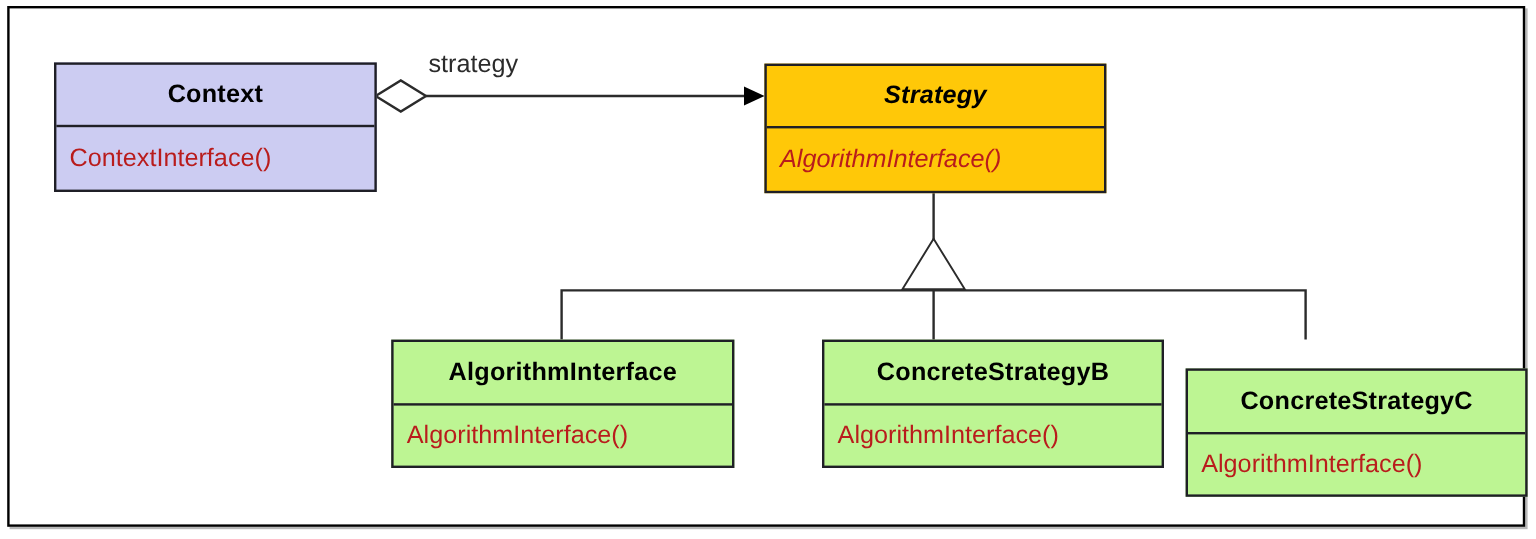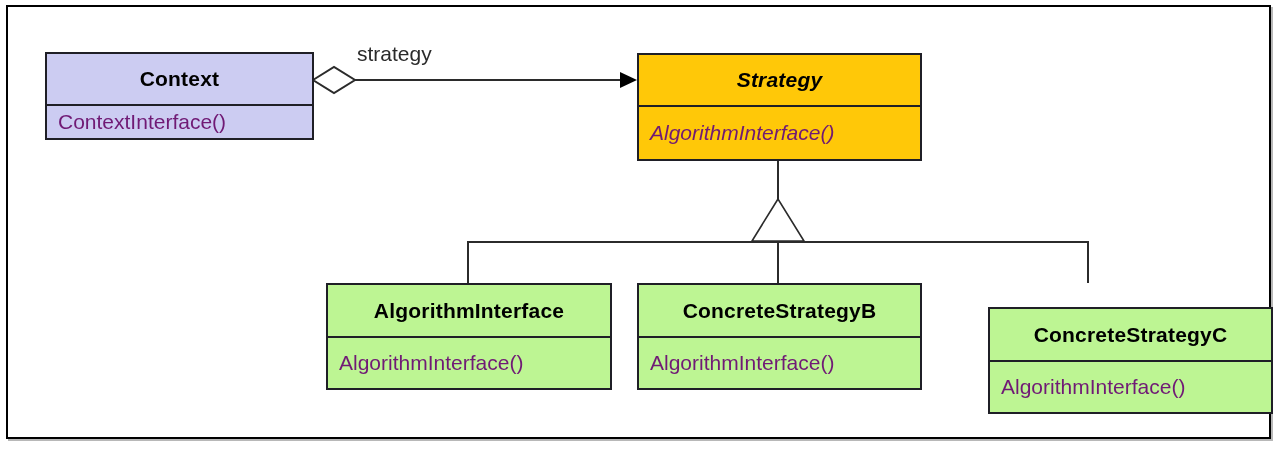--- a/index.html
+++ b/index.html
@@ -33,25 +33,25 @@
     flex:0 0 auto;
     display:flex;align-items:center;justify-content:center;
     border-bottom:2px solid #1f1f26;
     font-weight:bold;font-size:21px;color:#000;
     letter-spacing:0.2px;
   }
   .uml-method{
     flex:1 1 auto;
     display:flex;align-items:center;
     padding-left:11px;
-    font-size:21px;color:#701a75;
+    font-size:21px;color:#b91c1c;
   }
   .italic{font-style:italic;}
   
-  .box-context{left:45px;top:52px;width:269px;height:88px;}
+  .box-context{left:45px;top:52px;width:269px;height:108px;}
   .box-context .uml-title{height:50px;}
   .box-strategy{left:637px;top:53px;width:285px;height:108px;}
   .box-strategy .uml-title{height:50px;}
   .box-a{left:326px;top:283px;width:286px;height:107px;}
   .box-b{left:637px;top:283px;width:285px;height:107px;}
   .box-c{left:988px;top:283px;width:285px;height:107px;margin-top:24px;}
   .box-a .uml-title,.box-b .uml-title,.box-c .uml-title{height:51px;font-size:21px;}
   .assoc-label{
     position:absolute;left:357px;top:42px;
     font-size:21px;color:#2b2b2b;
@@ -89,21 +89,21 @@
   <div class="uml-class box-strategy" style="background-color: rgb(255, 200, 8);">
     <div class="uml-title italic">Strategy</div>
     <div class="uml-method italic">AlgorithmInterface()</div>
   </div>
 
   <div class="uml-class box-a" style="background-color: rgb(189, 245, 147);">
     <div class="uml-title">AlgorithmInterface</div>
     <div class="uml-method">AlgorithmInterface()</div>
   </div>
 
-  <div class="uml-class box-b" style="background-color: rgb(189, 245, 147);">
+  <div class="uml-class box-b" style="background-color: rgb(189, 245, 147); margin-left: 48px;">
     <div class="uml-title">ConcreteStrategyB</div>
     <div class="uml-method">AlgorithmInterface()</div>
   </div>
 
   <div class="uml-class box-c" style="background-color: rgb(189, 245, 147);">
     <div class="uml-title">ConcreteStrategyC</div>
     <div class="uml-method">AlgorithmInterface()</div>
   </div>
 </div>
 

